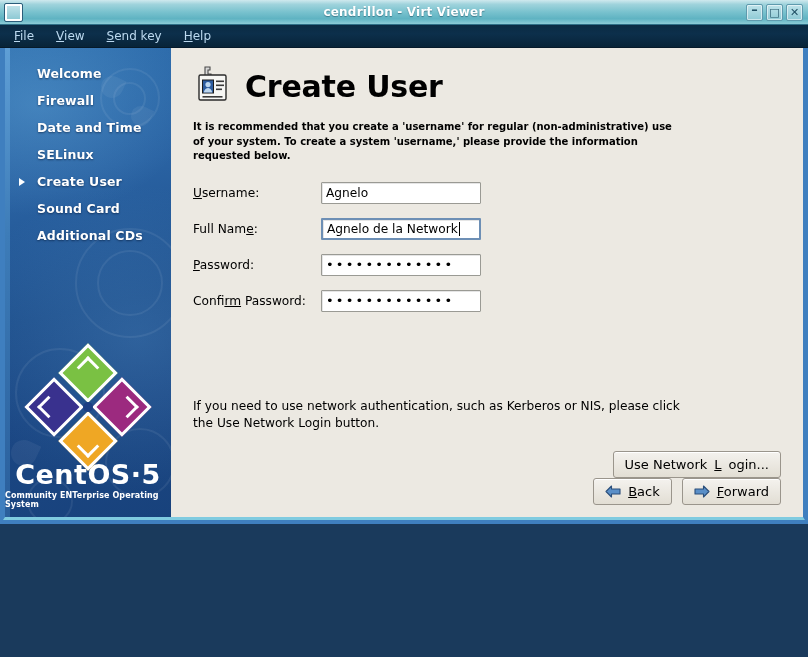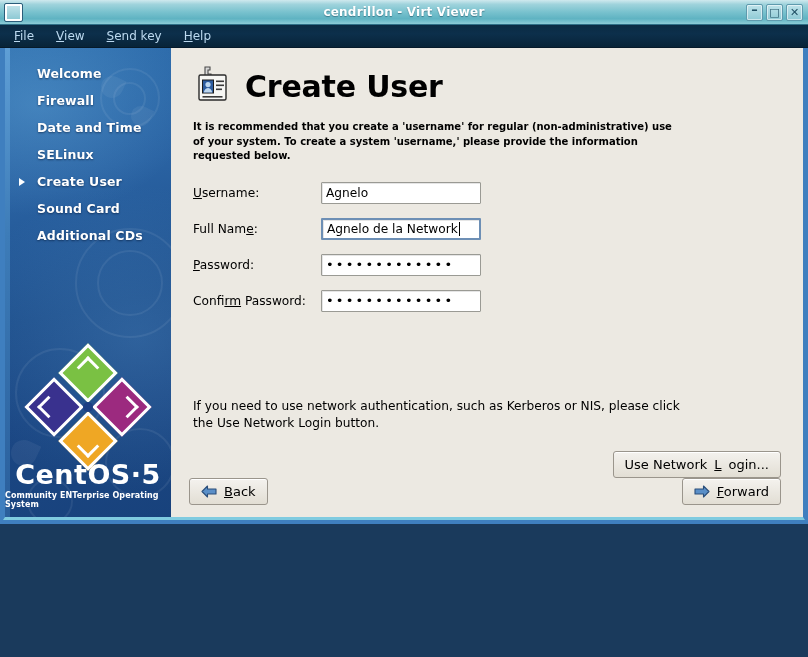--- a/index.html
+++ b/index.html
@@ -235,21 +235,21 @@
     padding: 5px 11px;
     cursor: pointer;
     display: inline-flex; align-items: center; gap: 7px;
     white-space: nowrap;
     font-family: "DejaVu Sans", sans-serif;
   }
   .btn u { text-decoration: underline; }
 
   .footer {
     margin-top: auto;
-    display: flex; justify-content: space-between; gap: 10px;
+    display: flex; justify-content: flex-end; gap: 10px;
     padding: 0 4px 12px 0;
   }
   .arrow { width: 16px; height: 13px; position: relative; flex: 0 0 16px; }
 </style>
 </head>
 <body>
 
 <div id="app">
 
   <div class="titlebar">

